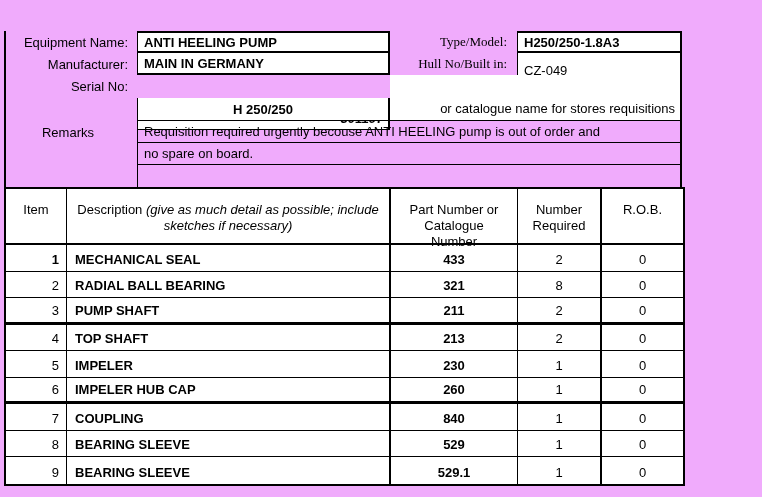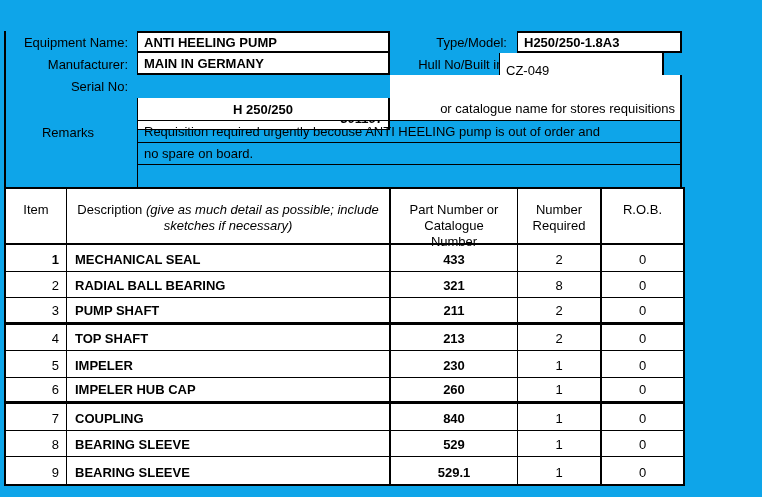--- a/index.html
+++ b/index.html
@@ -1,33 +1,33 @@
 <!DOCTYPE html>
 <html><head>
 <meta charset="utf-8">
 <style>
   html,body{margin:0;padding:0;background:#ffffff;}
   body{font-family:"Liberation Sans",sans-serif;font-size:13px;color:#000;}
-  #sheet{position:relative;width:762px;height:497px;background:#0ea5e9;overflow:hidden;}
+  #sheet{position:relative;width:762px;height:497px;background:#f0abfc;overflow:hidden;}
   .b{font-weight:700;}
   .it{font-style:italic;}
 
   
   .lbl{position:absolute;left:4px;width:128px;text-align:right;display:flex;align-items:center;justify-content:flex-end;box-sizing:border-box;padding-right:4px;}
   .lbl-remarks{justify-content:center;text-align:center;padding-right:0;}
-  .rlbl{position:absolute;left:388px;width:124px;text-align:right;display:flex;align-items:center;justify-content:flex-end;box-sizing:border-box;padding-right:5px;}
+  .rlbl{position:absolute;left:388px;width:124px;text-align:right;display:flex;align-items:center;justify-content:flex-end;box-sizing:border-box;padding-right:5px;font-family:Liberation Serif, serif;}
 
   
   .vbox{position:absolute;box-sizing:border-box;background:#fff;display:flex;align-items:center;padding-left:6px;border:0 solid #000;}
   .boxA{left:137px;top:31px;width:253px;height:22px;border-width:2px 2px 2px 1px;}
   .boxB{left:137px;top:53px;width:253px;height:22px;border-width:0 2px 2px 1px;}
   .boxC{left:137px;top:75px;width:253px;height:23px;border-width:0 2px 1px 1px;justify-content:flex-end;padding-right:5px;margin-top:32px;}
   .boxD{left:137px;top:98px;width:253px;height:23px;border-width:0 2px 1px 1px;justify-content:center;padding-left:0;}
   .boxE{left:517px;top:31px;width:165px;height:22px;border-width:2px 2px 2px 1px;}
-  .boxF{left:499px;top:53px;width:165px;height:36px;border-width:0 2px 1px 1px;}
+  .boxF{left:517px;top:53px;width:165px;height:36px;border-width:0 2px 1px 1px;}
   .catnote{left:390px;top:75px;width:292px;height:46px;border-width:0 2px 1px 0;align-items:flex-end;justify-content:flex-end;padding:0 5px 4px 0;}
 
   .leftline{position:absolute;left:4px;top:31px;width:2px;height:156px;background:#000;}
 
   
   .remarks{position:absolute;left:137px;top:121px;width:545px;height:66px;box-sizing:border-box;border:0 solid #000;border-left-width:1px;border-right-width:2px;}
   .rline{height:22px;box-sizing:border-box;border-bottom:1px solid #000;display:flex;align-items:center;padding-left:6px;}
   .rline:last-child{border-bottom:0;}
 
   

